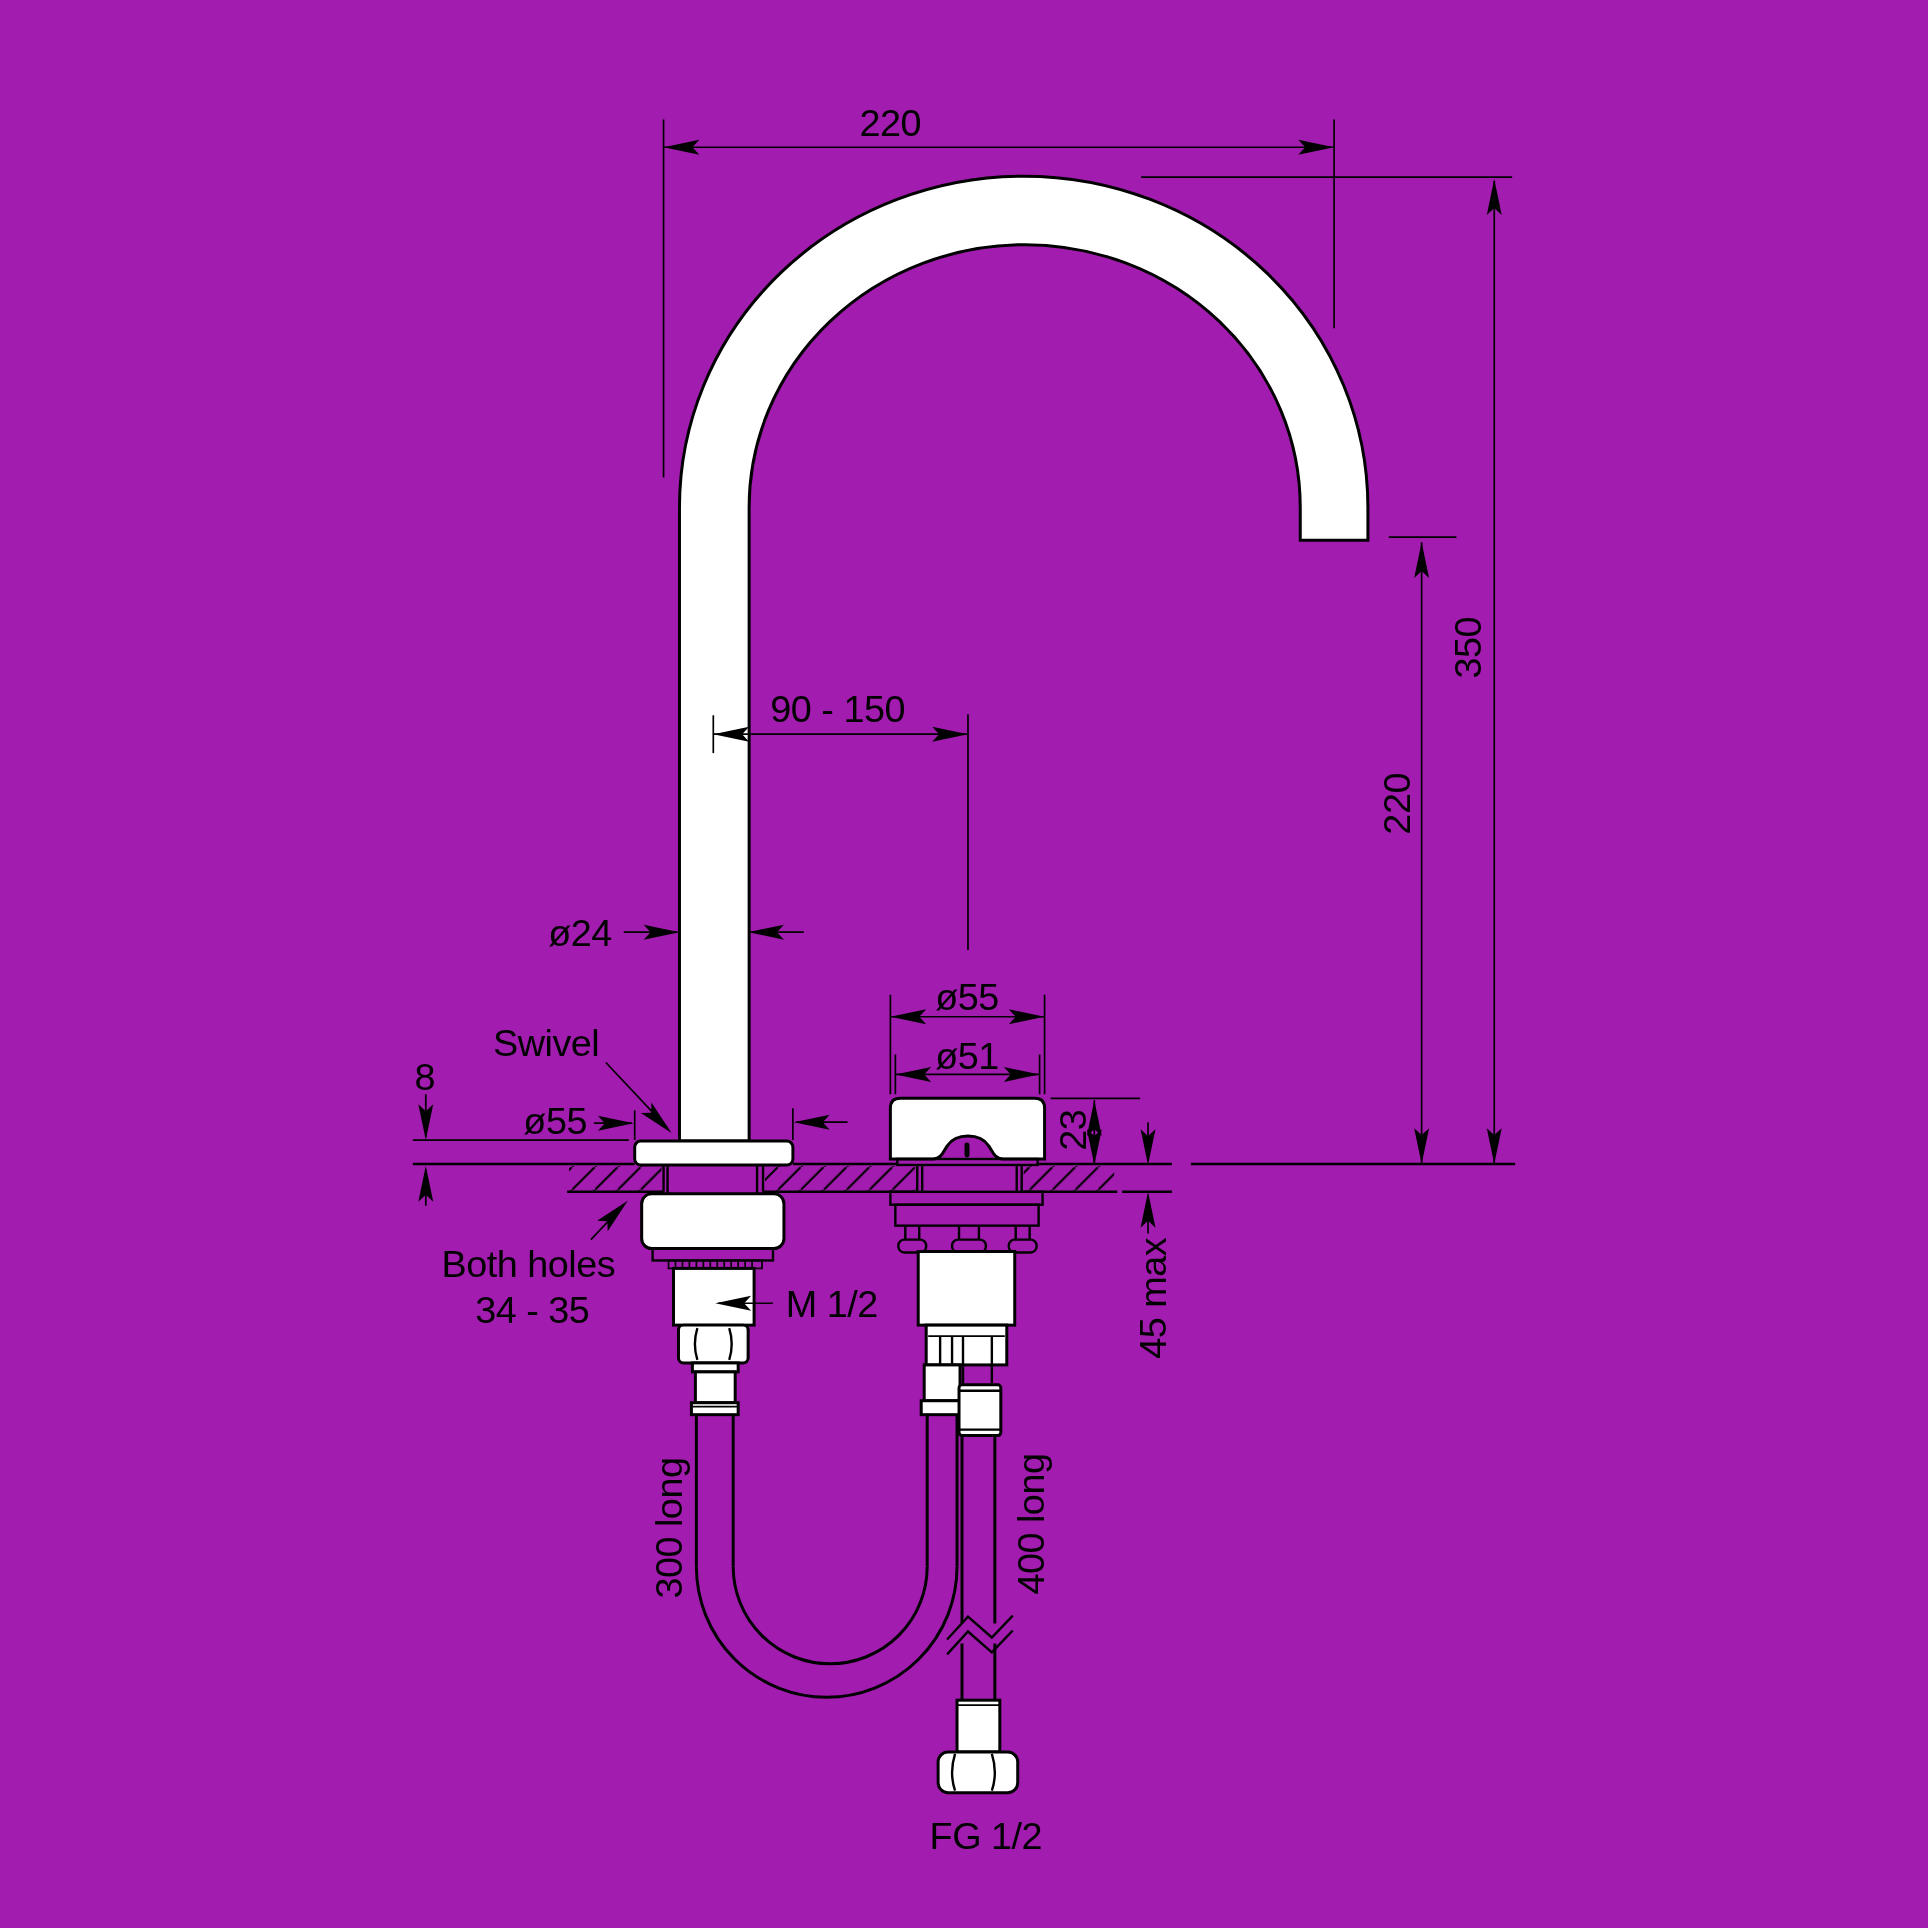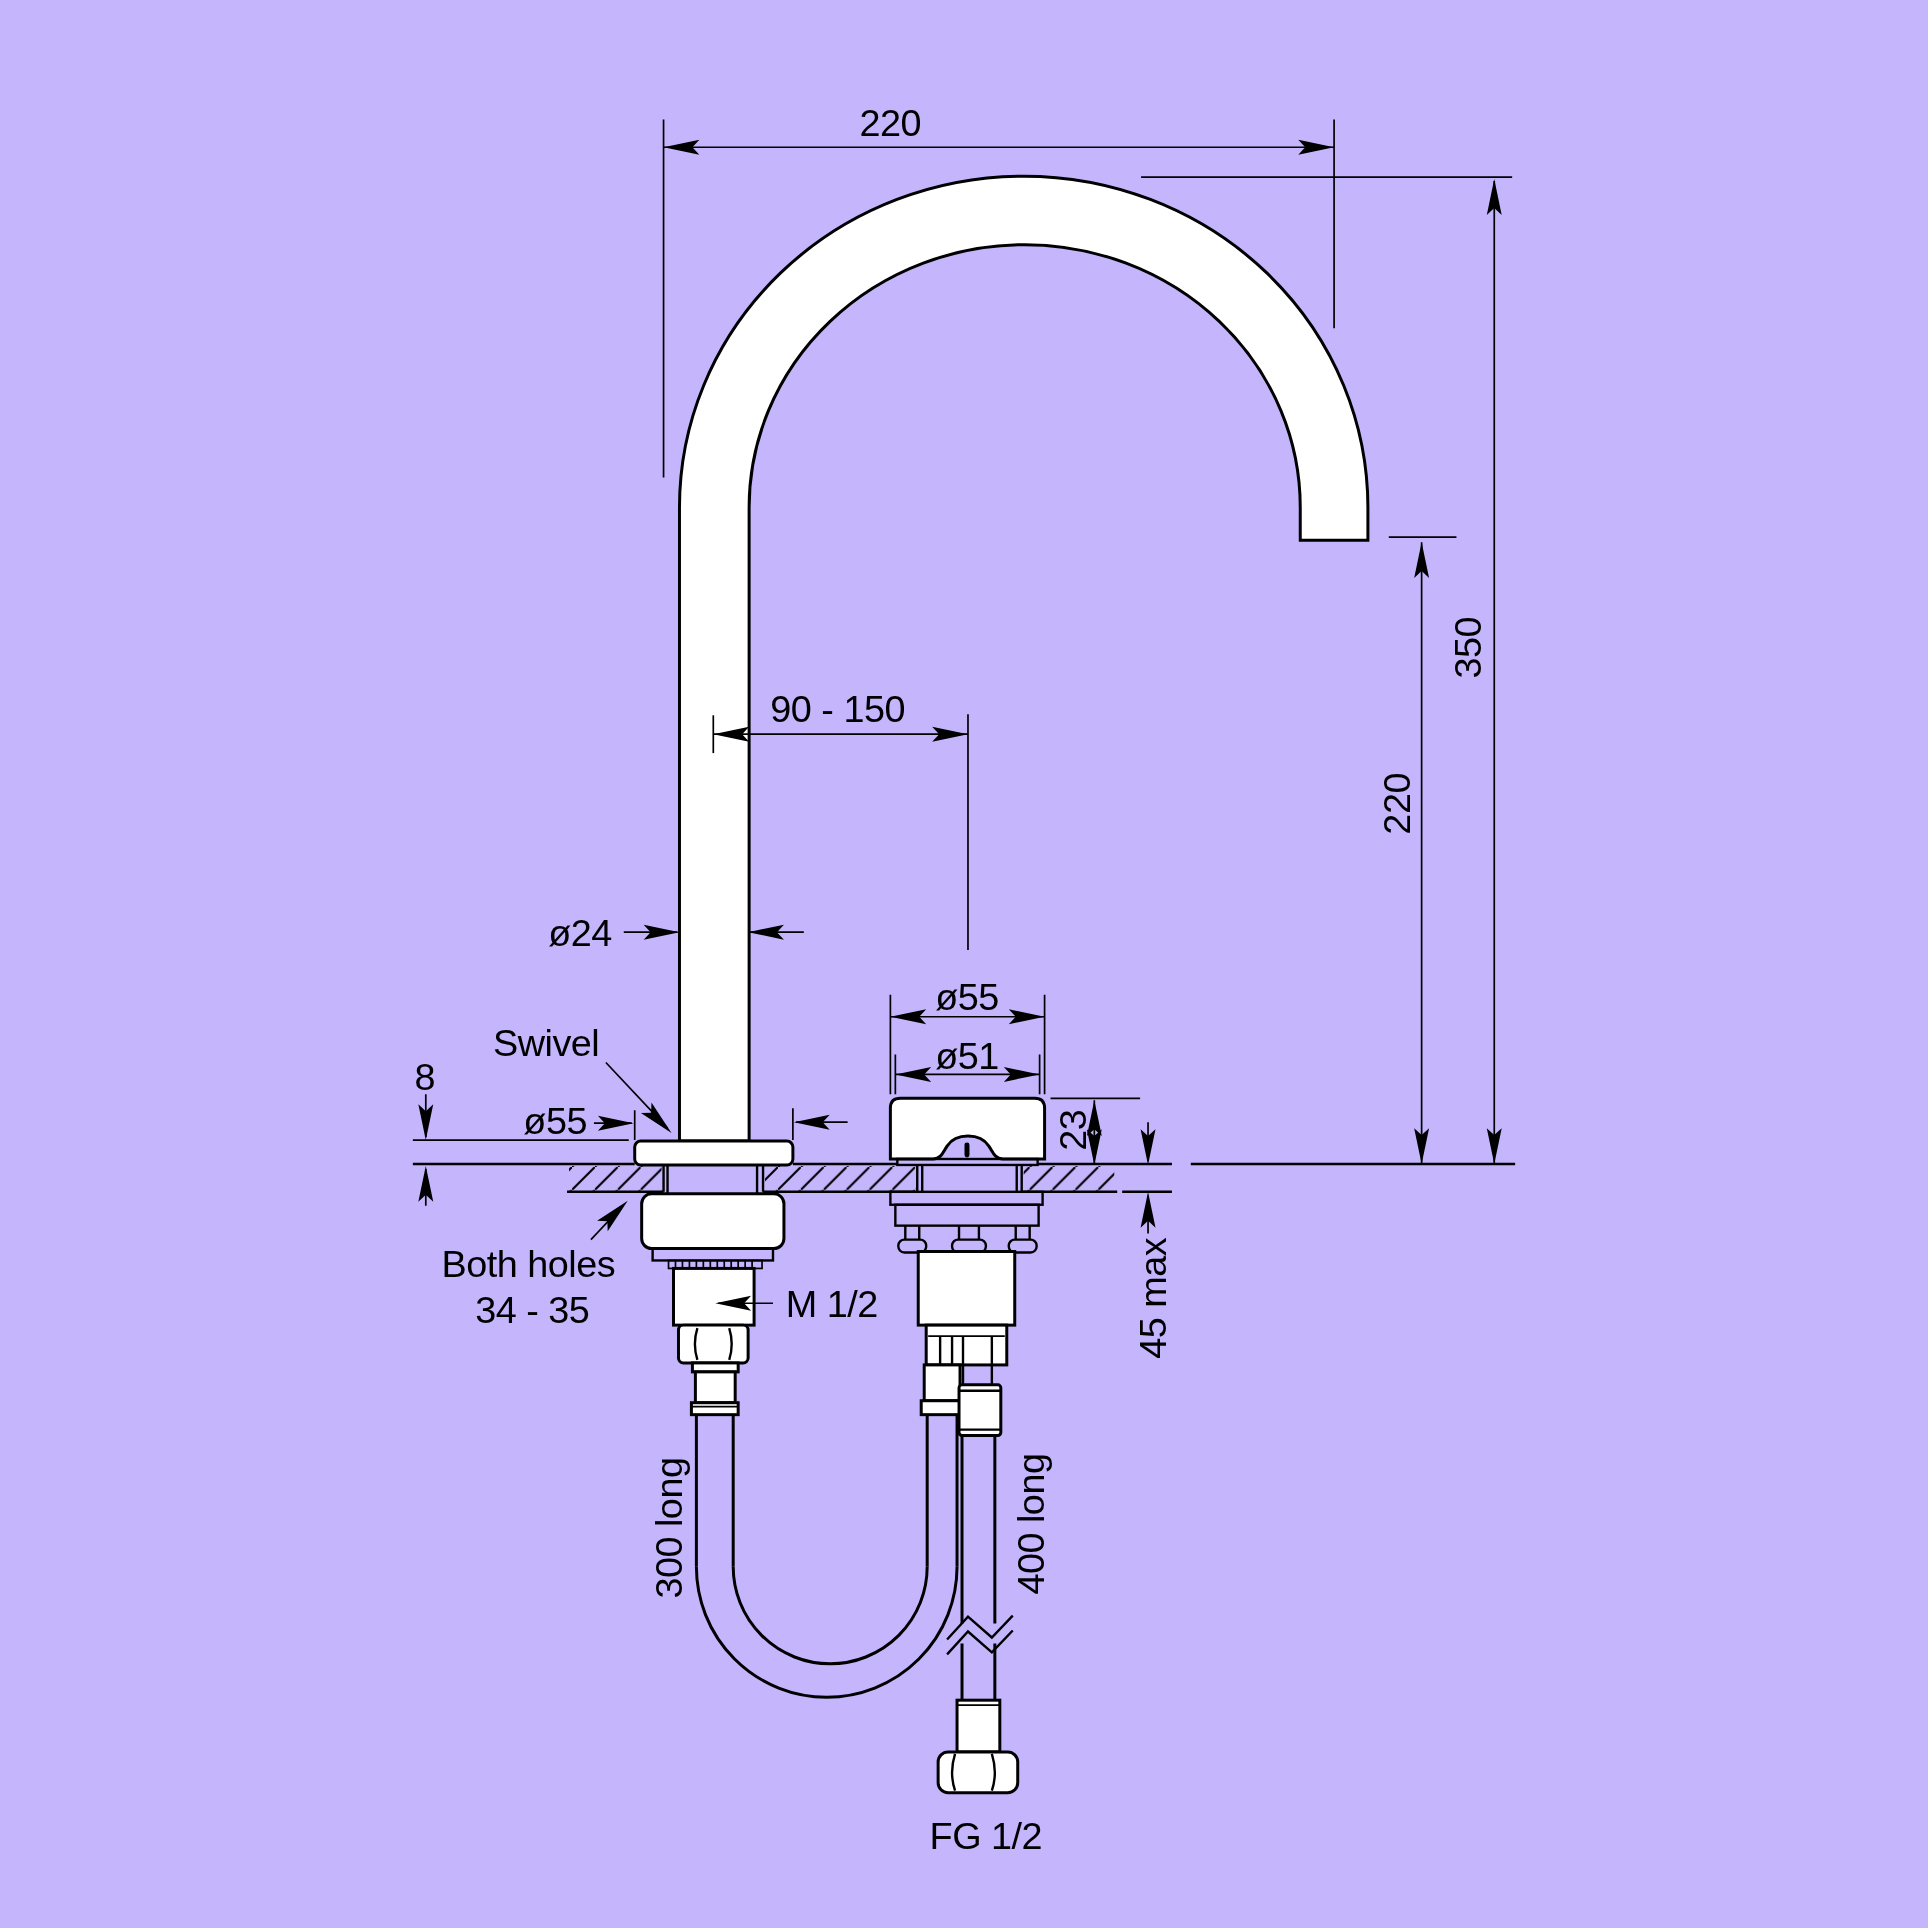--- a/index.html
+++ b/index.html
@@ -1,16 +1,16 @@
 <!DOCTYPE html>
 <html><head>
 <meta charset="utf-8">
 <style>
   html,body{margin:0;padding:0;background:#ffffff;}
-  .canvas{position:relative;width:1928px;height:1928px;background:#c4b5fd;overflow:hidden;}
+  .canvas{position:relative;width:1928px;height:1928px;background:#a21caf;overflow:hidden;}
   svg{position:absolute;left:0;top:0;}
   .shape{fill:#ffffff;stroke:#000000;stroke-width:3;}
   .lw3{fill:none;stroke:#000000;stroke-width:3;}
   .lw2{fill:none;stroke:#000000;stroke-width:2.4;}
   .thin{fill:none;stroke:#000000;stroke-width:1.7;}
   .arr{fill:#000000;stroke:none;}
   text{font-family:"Liberation Sans","DejaVu Sans",sans-serif;font-size:38px;fill:#000000;letter-spacing:-0.5px;}
   .dimtxt{text-anchor:middle;}
 </style>
 </head>

